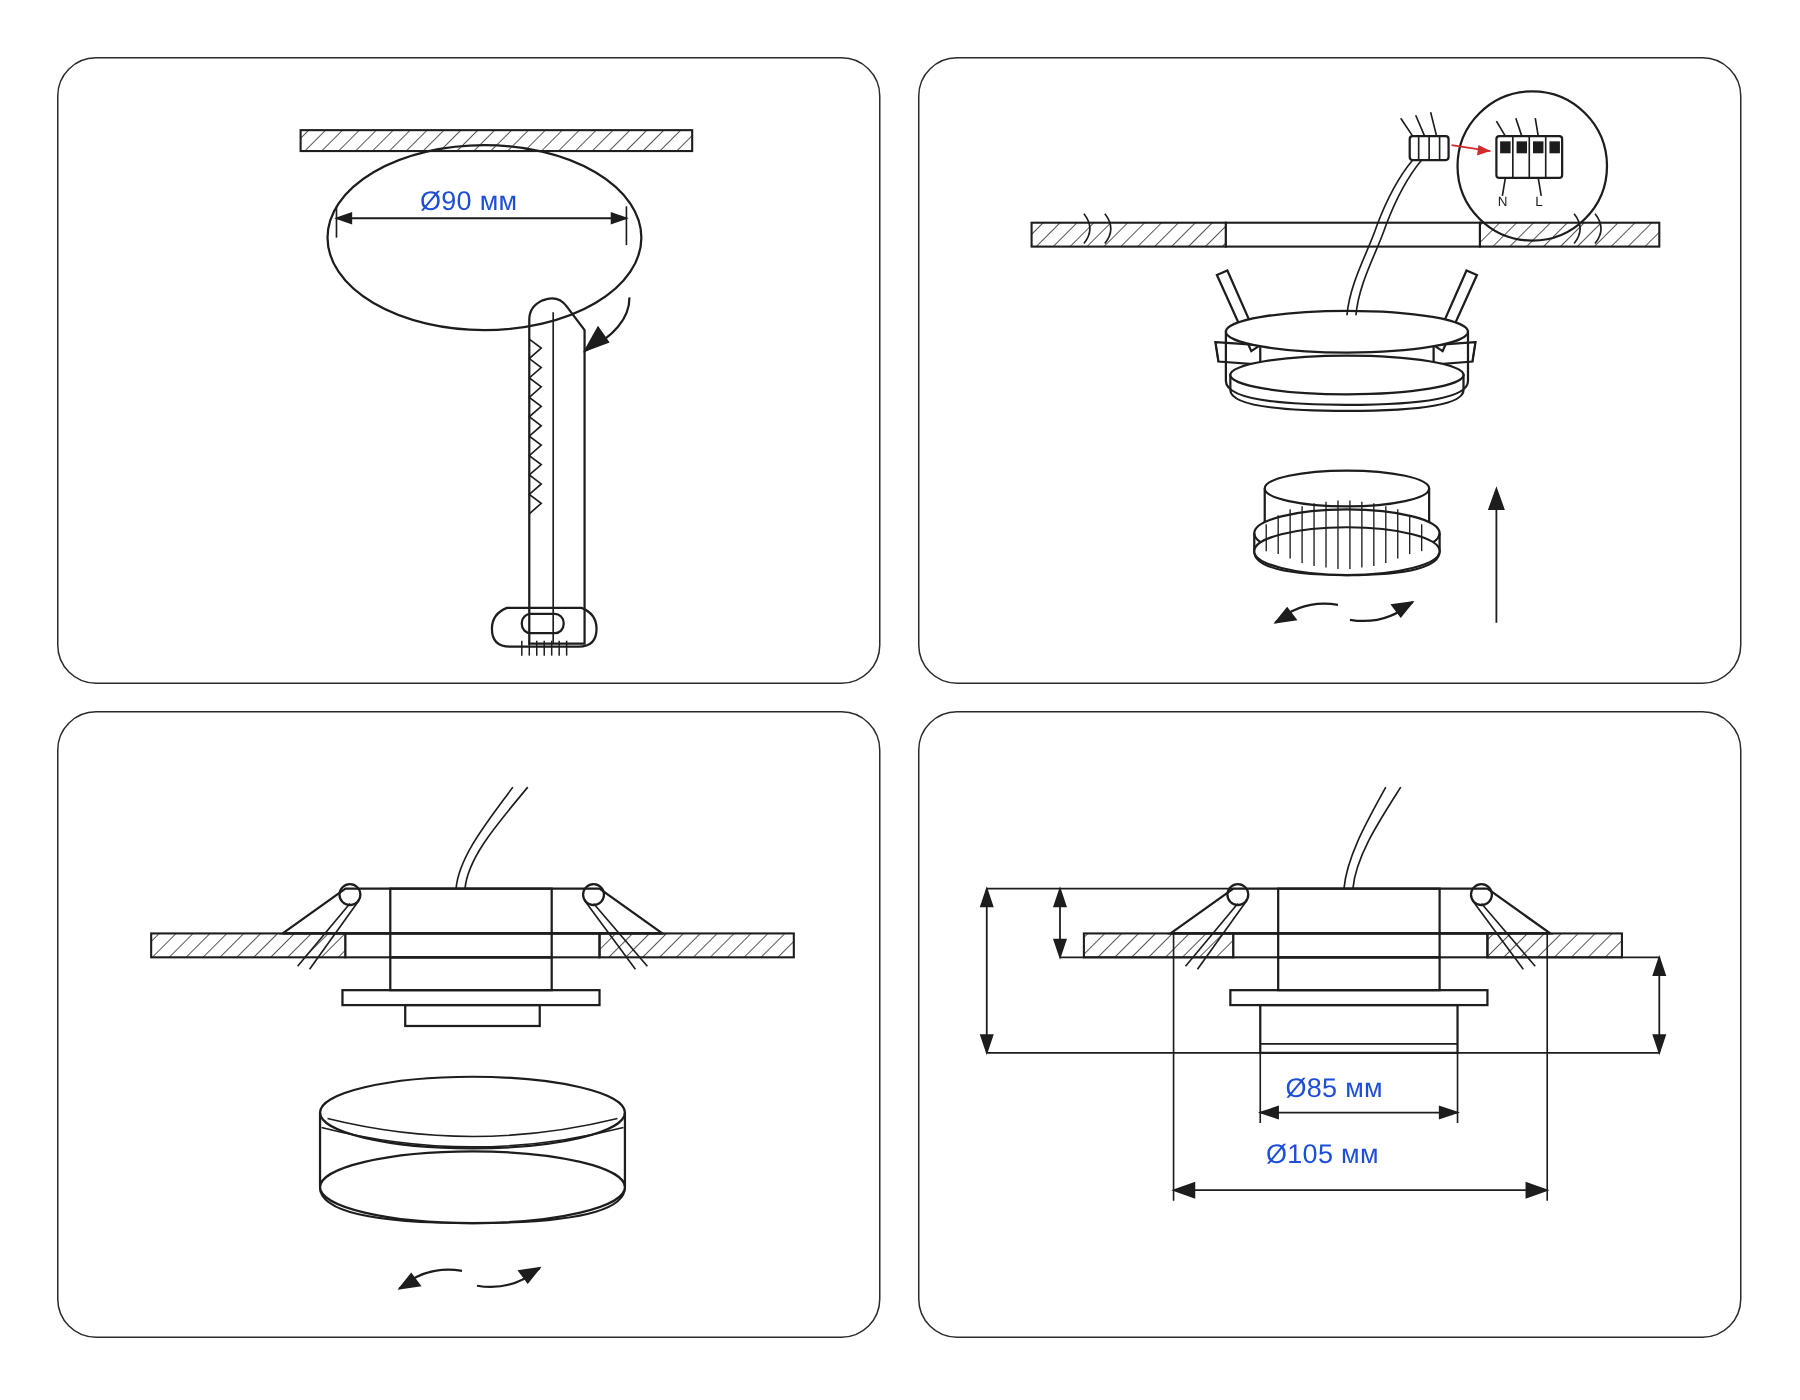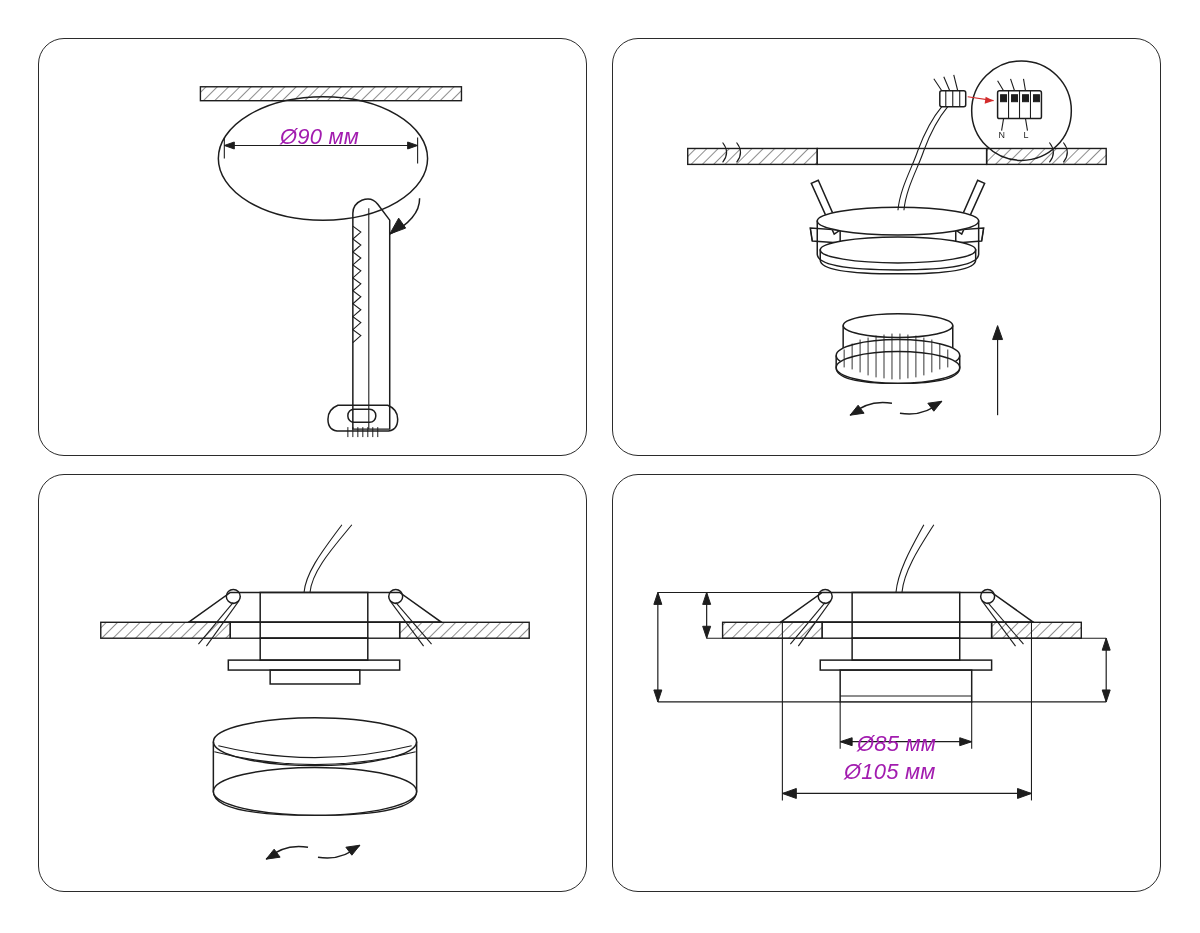--- a/index.html
+++ b/index.html
@@ -35,25 +35,24 @@
     position: absolute;
     left: 0;
     top: 0;
     width: 100%;
     height: 100%;
     overflow: visible;
   }
   .dim-label {
     position: absolute;
     font-family: "Liberation Sans", sans-serif;
-    font-size: 22px;
+    font-size: 18px;
     letter-spacing: 0.2px;
-    color: #a21caf;
+    color: #1d4ed8;
     white-space: nowrap;
-    font-style: italic;
   }
   .ln  { fill: none; stroke: #1d1d1d; stroke-width: 1.5; }
   .ln-thin { fill: none; stroke: #1d1d1d; stroke-width: 1.1; }
   .ln-dim { fill: none; stroke: #1d1d1d; stroke-width: 1.2; }
   .solid-dark { fill: #1d1d1d; stroke: #1d1d1d; stroke-width: 1; }
   .white-fill { fill: #ffffff; stroke: #1d1d1d; stroke-width: 1.5; }
   .hatch { fill: url(#hatchPattern); stroke: #1d1d1d; stroke-width: 1.4; }
   .red { fill: none; stroke: #d32b2b; stroke-width: 1.2; }
 </style>
 </head>
@@ -335,17 +334,17 @@
 
       <g>
         <line x1="170" y1="320" x2="420" y2="320" class="ln-dim"></line>
         <polygon points="170,320 184,315 184,325" class="solid-dark"></polygon>
         <polygon points="420,320 406,315 406,325" class="solid-dark"></polygon>
         <line x1="170" y1="148" x2="170" y2="327" class="ln-thin"></line>
         <line x1="420" y1="148" x2="420" y2="327" class="ln-thin"></line>
       </g>
     </svg>
 
-    <div class="dim-label" style="left:244px; top:256px;text-align:right;">Ø85 мм</div>
+    <div class="dim-label" style="left:244px; top:240px;text-align:right;">Ø85 мм</div>
     <div class="dim-label" style="left:231px; top:284px;">Ø105 мм</div>
   </div>
 
 </div>
 
 </body></html>

